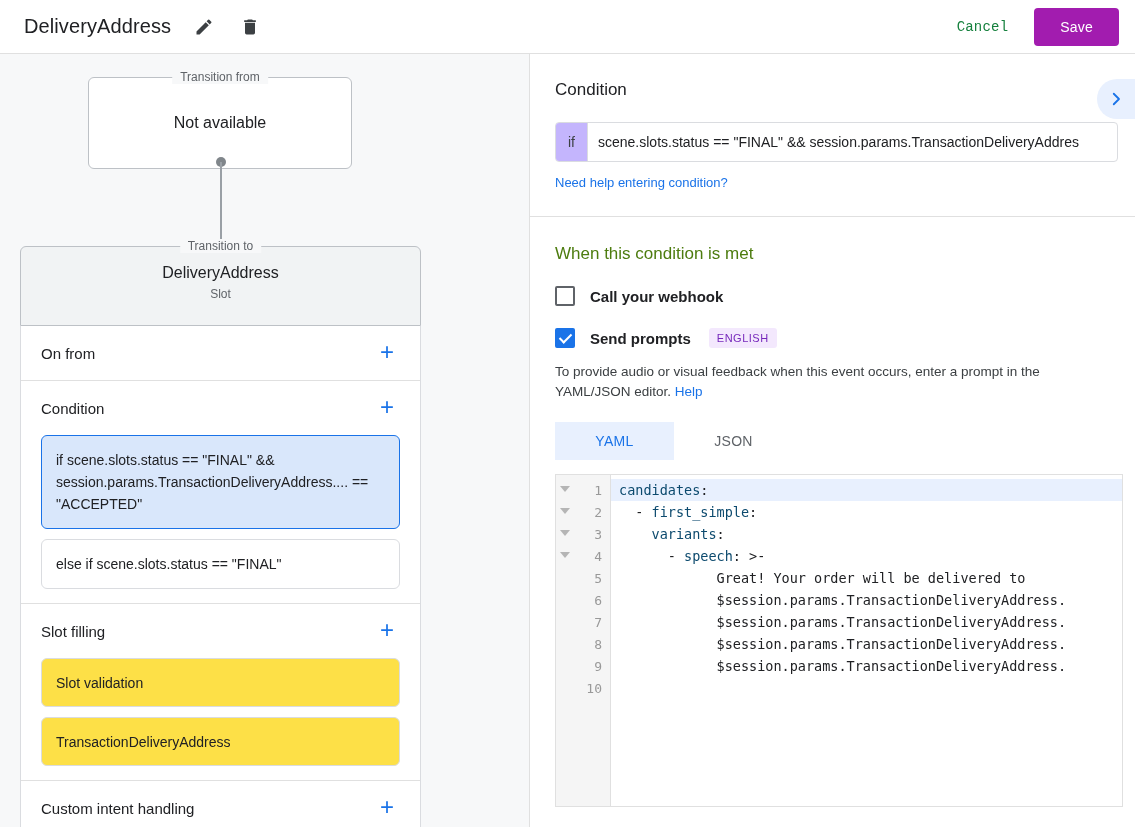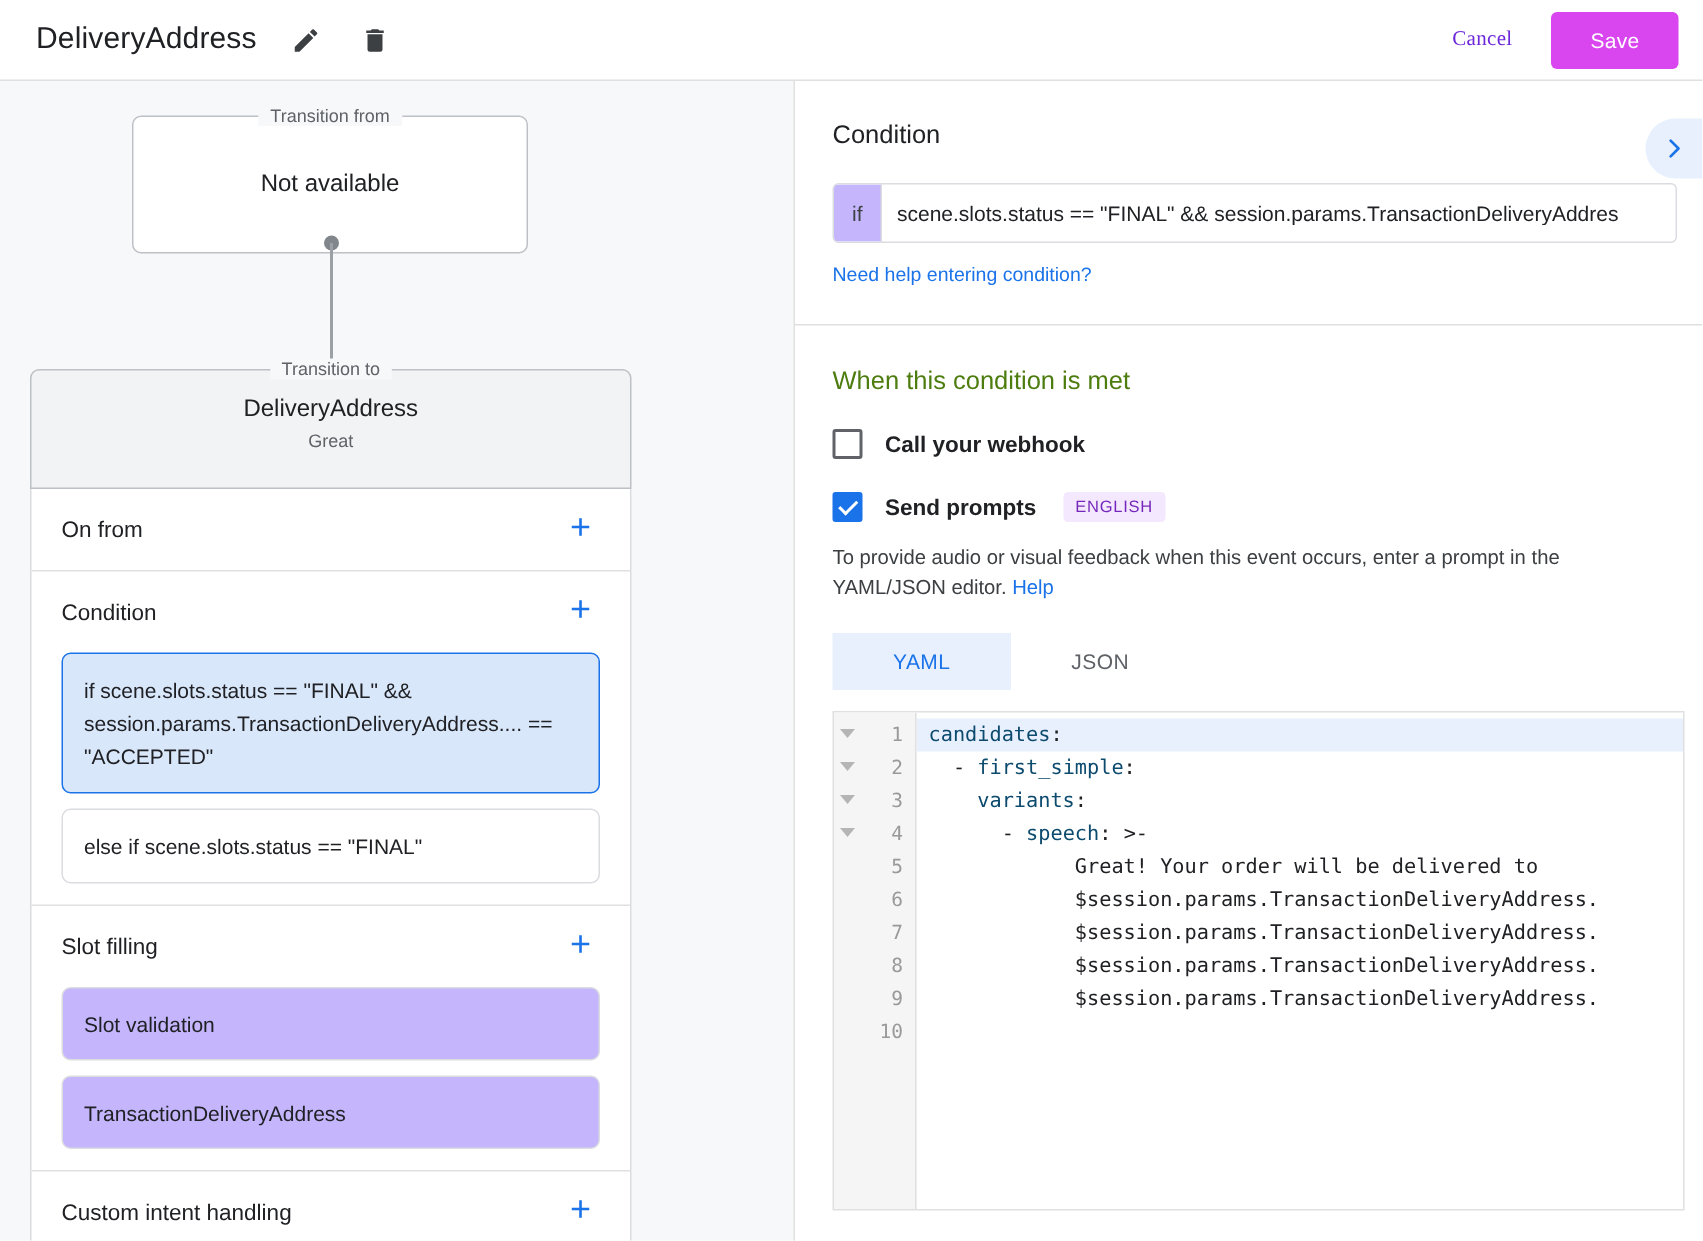--- a/index.html
+++ b/index.html
@@ -28,27 +28,27 @@
   .icon-btn {
     width: 34px; height: 34px;
     display: flex; align-items: center; justify-content: center;
     cursor: pointer; border-radius: 50%;
   }
   .icon-btn svg { display:block; }
   #edit-btn { margin-left: 16px; }
   #delete-btn { margin-left: 12px; }
   .topbar-spacer { flex: 1; }
   .cancel-btn {
-    color: #6d28d9; font-size: 14px; font-weight: 500;
+    color: #15803d; font-size: 14px; font-weight: 500;
     background: none; border: none; cursor: pointer;
     padding: 9px 14px; border-radius: 4px;
-    font-family: Liberation Serif, serif; letter-spacing: .2px;
+    font-family: Liberation Mono, monospace; letter-spacing: .2px;
   }
   .save-btn {
-    background: #d946ef; color: #fff;
+    background: #a21caf; color: #fff;
     border: none; border-radius: 4px;
     font-size: 14px; font-weight: 500;
     padding: 0 26px; height: 38px;
     margin-left: 12px; margin-right: 16px;
     cursor: pointer; font-family: inherit; letter-spacing: .2px;
   }
 
   
   .body-wrap {
     position: absolute; top: 54px; left: 0;
@@ -175,21 +175,21 @@
   }
   .cond-card.selected {
     background: #d9e7fb;
     border: 1px solid #1a73e8;
   }
   .cond-card + .cond-card { margin-top: 10px; }
 
   .slot-card {
     border: 1px solid #dadce0;
     border-radius: 6px;
-    background: #c4b5fd;
+    background: #fde047;
     height: 49px;
     display: flex; align-items: center;
     padding: 0 14px;
     font-size: 14px; color: #202124;
     cursor: pointer;
   }
   .slot-card + .slot-card { margin-top: 10px; }
 
   
   .right-panel {
@@ -403,21 +403,21 @@
 
     <div class="connector">
       <div class="dot"></div>
       <div class="line"></div>
       <div class="arrow"></div>
     </div>
 
     <div class="fieldset-box" id="transition-to-box">
       <div class="fieldset-legend">Transition to</div>
       <div class="scene-name">DeliveryAddress</div>
-      <div class="scene-type">Great</div>
+      <div class="scene-type">Slot</div>
     </div>
 
     <div class="sections">
 
       <div class="section">
         <div class="section-head">
           <div class="section-title">On from</div>
           <div class="plus-btn">+</div>
         </div>
       </div>

